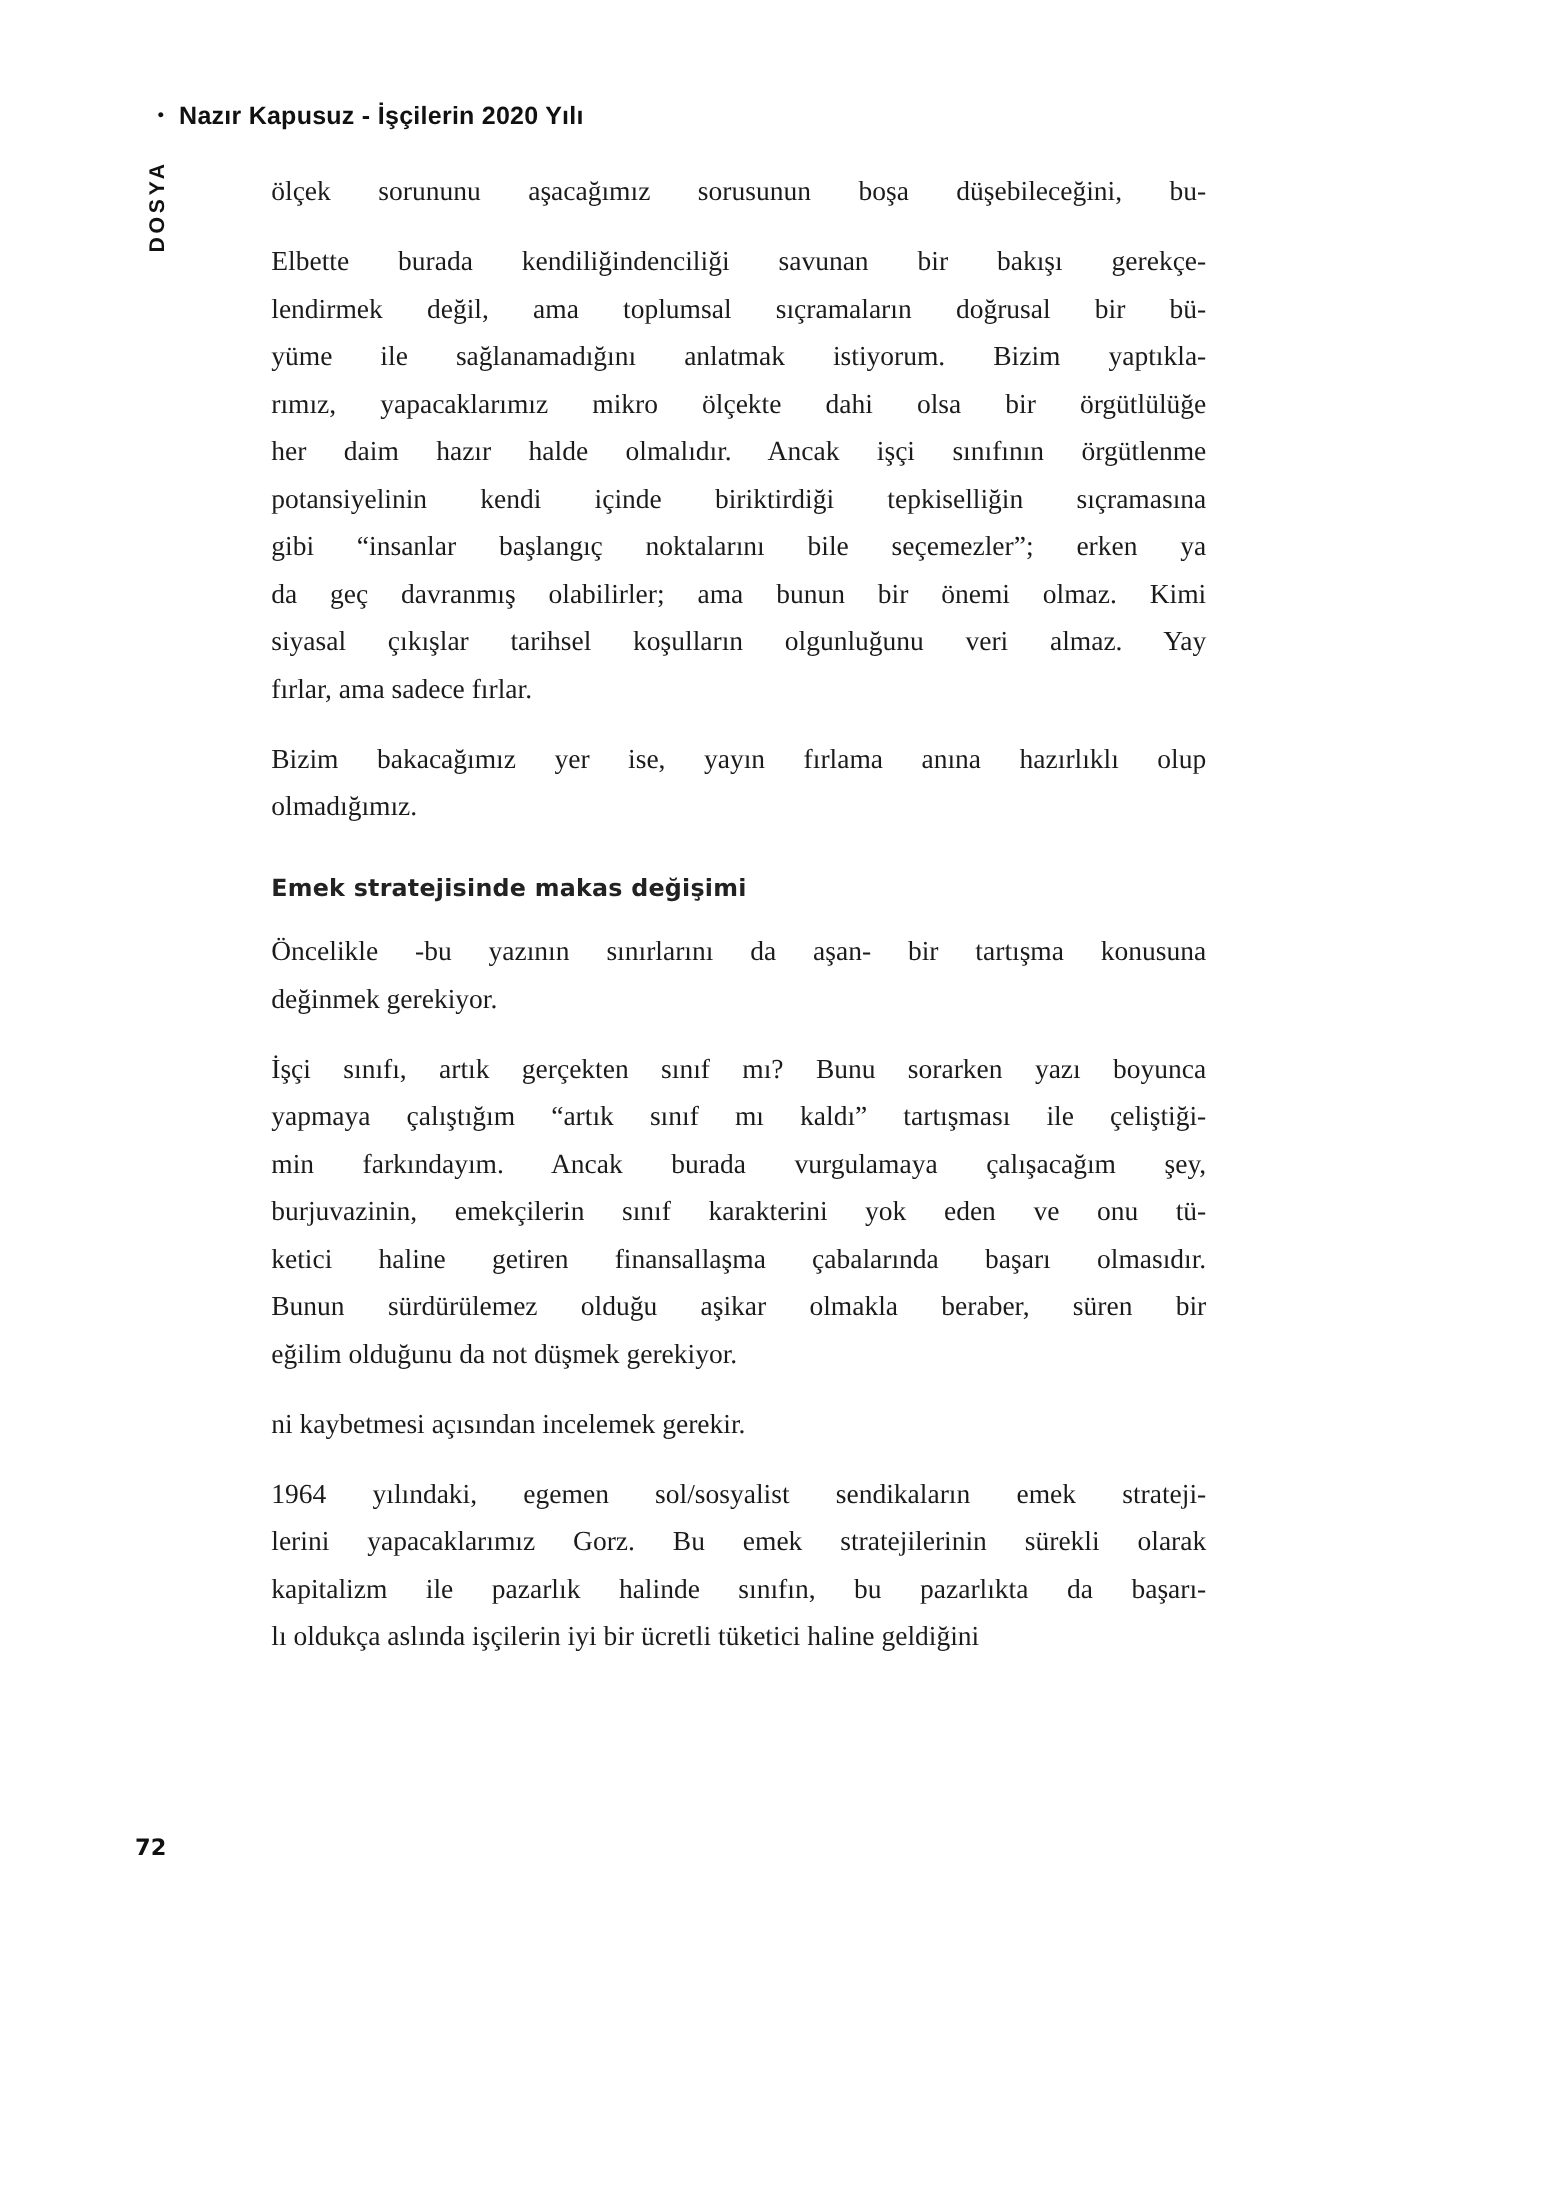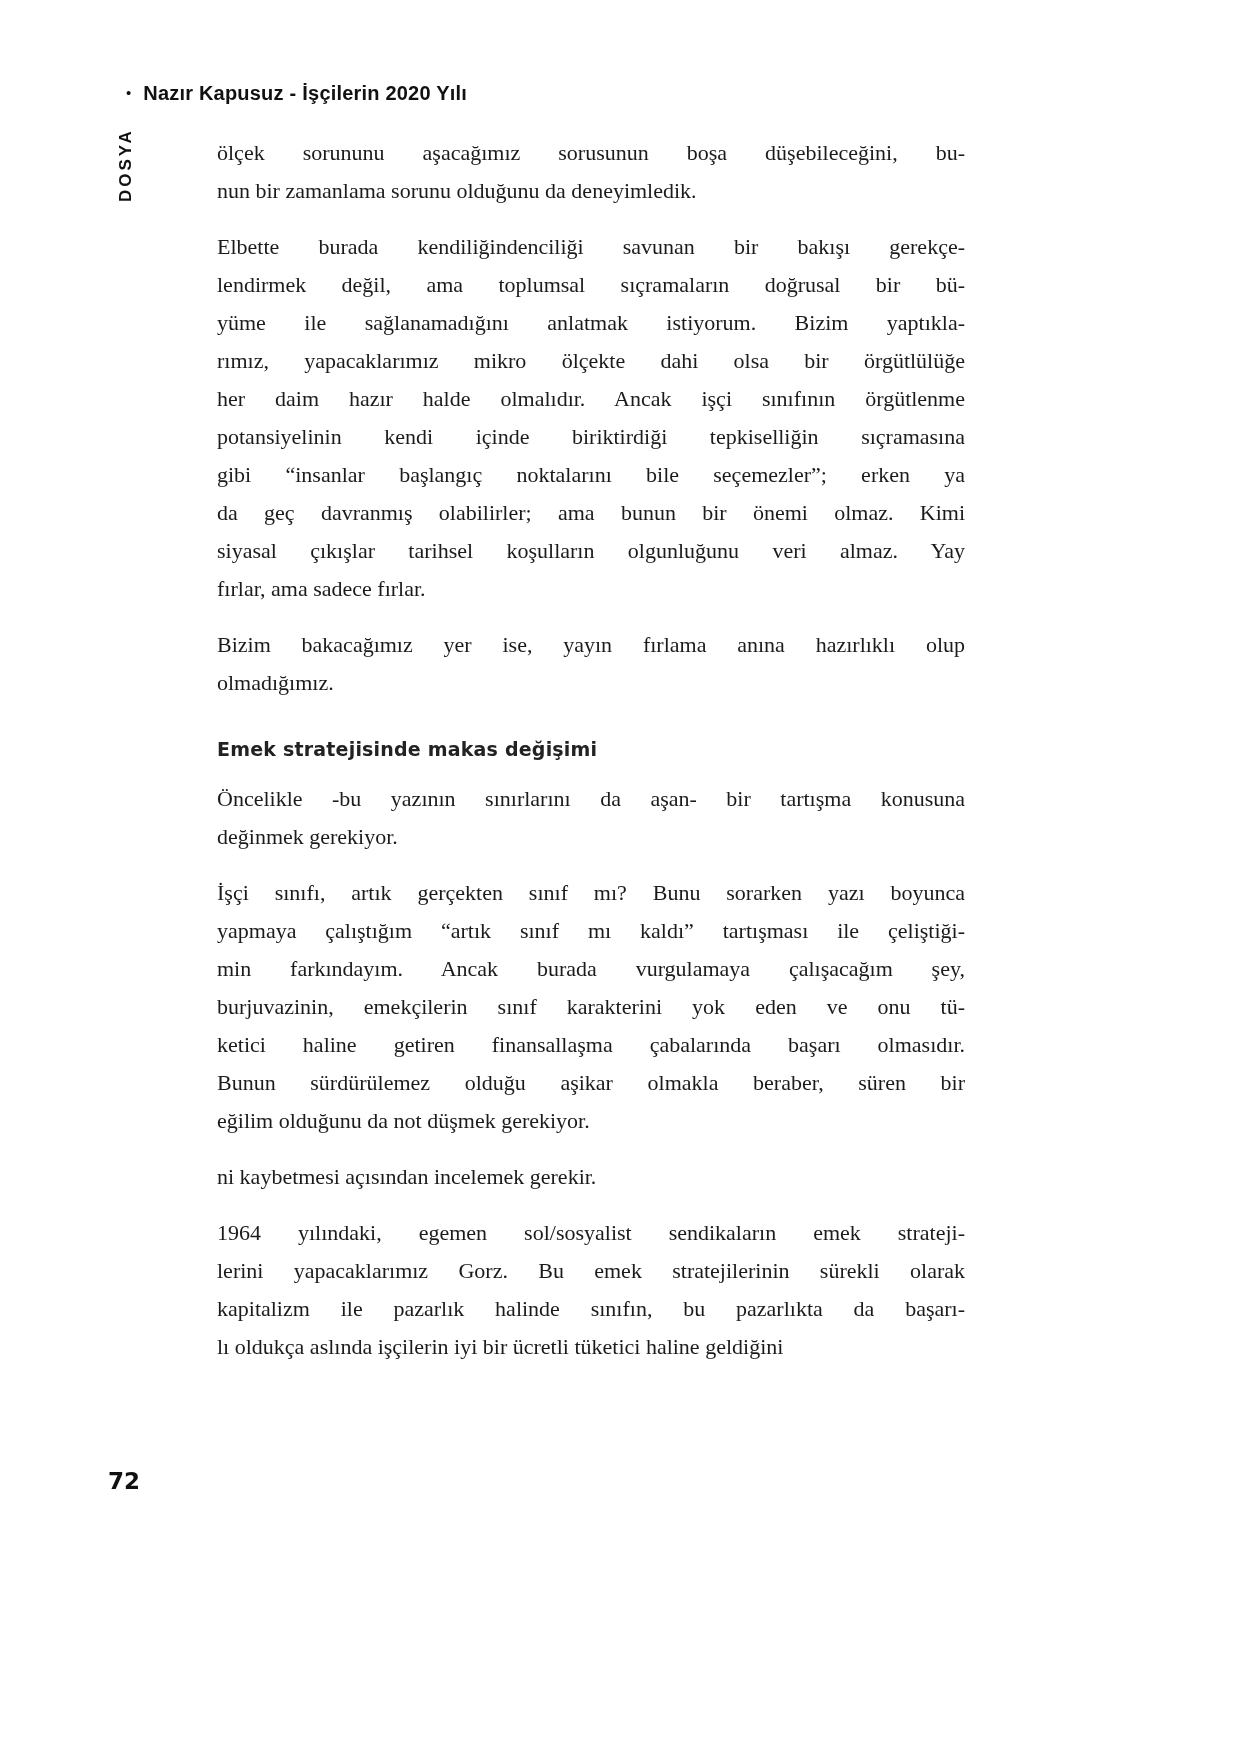--- a/index.html
+++ b/index.html
@@ -72,41 +72,40 @@
     letter-spacing: 0.2px;
     color: #222;
     margin: 30px 0 14px 0;
   }
   .pageno {
     position: absolute;
     left: 108px;
     top: 1468px;
     font-family: "DejaVu Sans", sans-serif;
     font-weight: 700;
-    font-size: 23px;
+    font-size: 18px;
     color: #111;
   }
 </style>
 </head>
 <body>
 
 <div class="page">
 
   <div class="header">
     <span class="bullet">•</span>
     <span class="author">Nazır Kapusuz -</span>
     <span class="title">İşçilerin 2020 Yılı</span>
   </div>
 
   <div class="dosya">DOSYA</div>
 
   <div class="content">
       <div class="para">
         <div class="line">ölçek sorununu aşacağımız sorusunun boşa düşebileceğini, bu-</div>
-        <div class="line last">nun bir zamanlama sorunu olduğunu da deneyimledik.</div>
       </div>
       <div class="para">
         <div class="line">Elbette burada kendiliğindenciliği savunan bir bakışı gerekçe-</div>
         <div class="line">lendirmek değil, ama toplumsal sıçramaların doğrusal bir bü-</div>
         <div class="line">yüme ile sağlanamadığını anlatmak istiyorum. Bizim yaptıkla-</div>
         <div class="line">rımız, yapacaklarımız mikro ölçekte dahi olsa bir örgütlülüğe</div>
         <div class="line">her daim hazır halde olmalıdır. Ancak işçi sınıfının örgütlenme</div>
         <div class="line">potansiyelinin kendi içinde biriktirdiği tepkiselliğin sıçramasına</div>
         <div class="line">gibi “insanlar başlangıç noktalarını bile seçemezler”; erken ya</div>
         <div class="line">da geç davranmış olabilirler; ama bunun bir önemi olmaz. Kimi</div>

